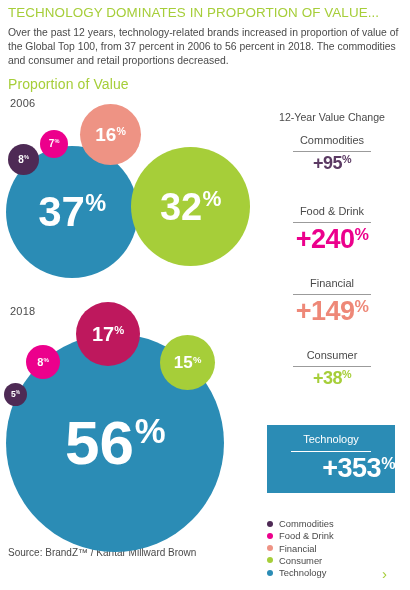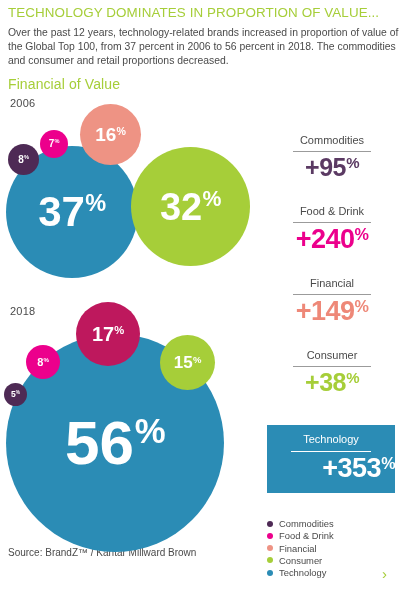--- a/index.html
+++ b/index.html
@@ -103,21 +103,21 @@
     color: #4A4A4A;
     line-height: 14px;
   }
   .vc-rule {
     width: 78px;
     height: 1px;
     background: #9b9b9b;
     margin: 4px auto 2px auto;
   }
   .vc-value {
-    font-size: 25px;
+    font-size: 18px;
     font-weight: 700;
     line-height: 1.05;
     letter-spacing: -0.5px;
   }
   .vc-value .pct {
     font-size: 0.6em;
     position: relative;
     top: -0.52em;
     left: 0.01em;
   }
@@ -177,21 +177,21 @@
     color: #4A4A4A;
   }
 </style>
 </head>
 <body>
 
 <div id="infographic">
 
   <div class="headline">TECHNOLOGY DOMINATES IN PROPORTION OF VALUE...</div>
   <div class="blurb">Over the past 12 years, technology-related brands increased in proportion of value of the Global Top 100, from 37 percent in 2006 to 56 percent in 2018. The commodities and consumer and retail proportions decreased.</div>
-  <div class="subhead">Financial of Value</div>
+  <div class="subhead">Proportion of Value</div>
 
   <div class="year-label year-2006">2006</div>
 
   <div class="bubble" style="left:6px; top:146px; width:132px; height:132px; background:#2B8CB5; font-size:42px; z-index:3;">
     <span>37</span>
       <span class="pct">%</span>
   </div>
 
   <div class="bubble" style="left:131px; top:147px; width:119px; height:119px; background:#A6CE39; font-size:38px; z-index:4;">
     <span>32</span>
@@ -233,20 +233,21 @@
   <div class="bubble" style="left:26px; top:345px; width:34px; height:34px; background:#EC008C; font-size:11px; z-index:6;">
     <span>8</span>
       <span class="pct">%</span>
   </div>
 
   <div class="bubble" style="left:4px; top:383px; width:23px; height:23px; background:#4E2A55; font-size:8.5px; z-index:6;">
     <span>5</span>
       <span class="pct">%</span>
   </div>
 
+  <div class="panel-title">12-Year Value Change</div>
 
   <div class="vc-item" style="top:133px;">
     <div class="vc-label">Commodities</div>
     <div class="vc-rule"></div>
     <div class="vc-value" style="color:#5B3A63;">
       <span>+95</span><span class="pct">%</span>
     </div>
   </div>
 
   <div class="vc-item" style="top:204px;">

